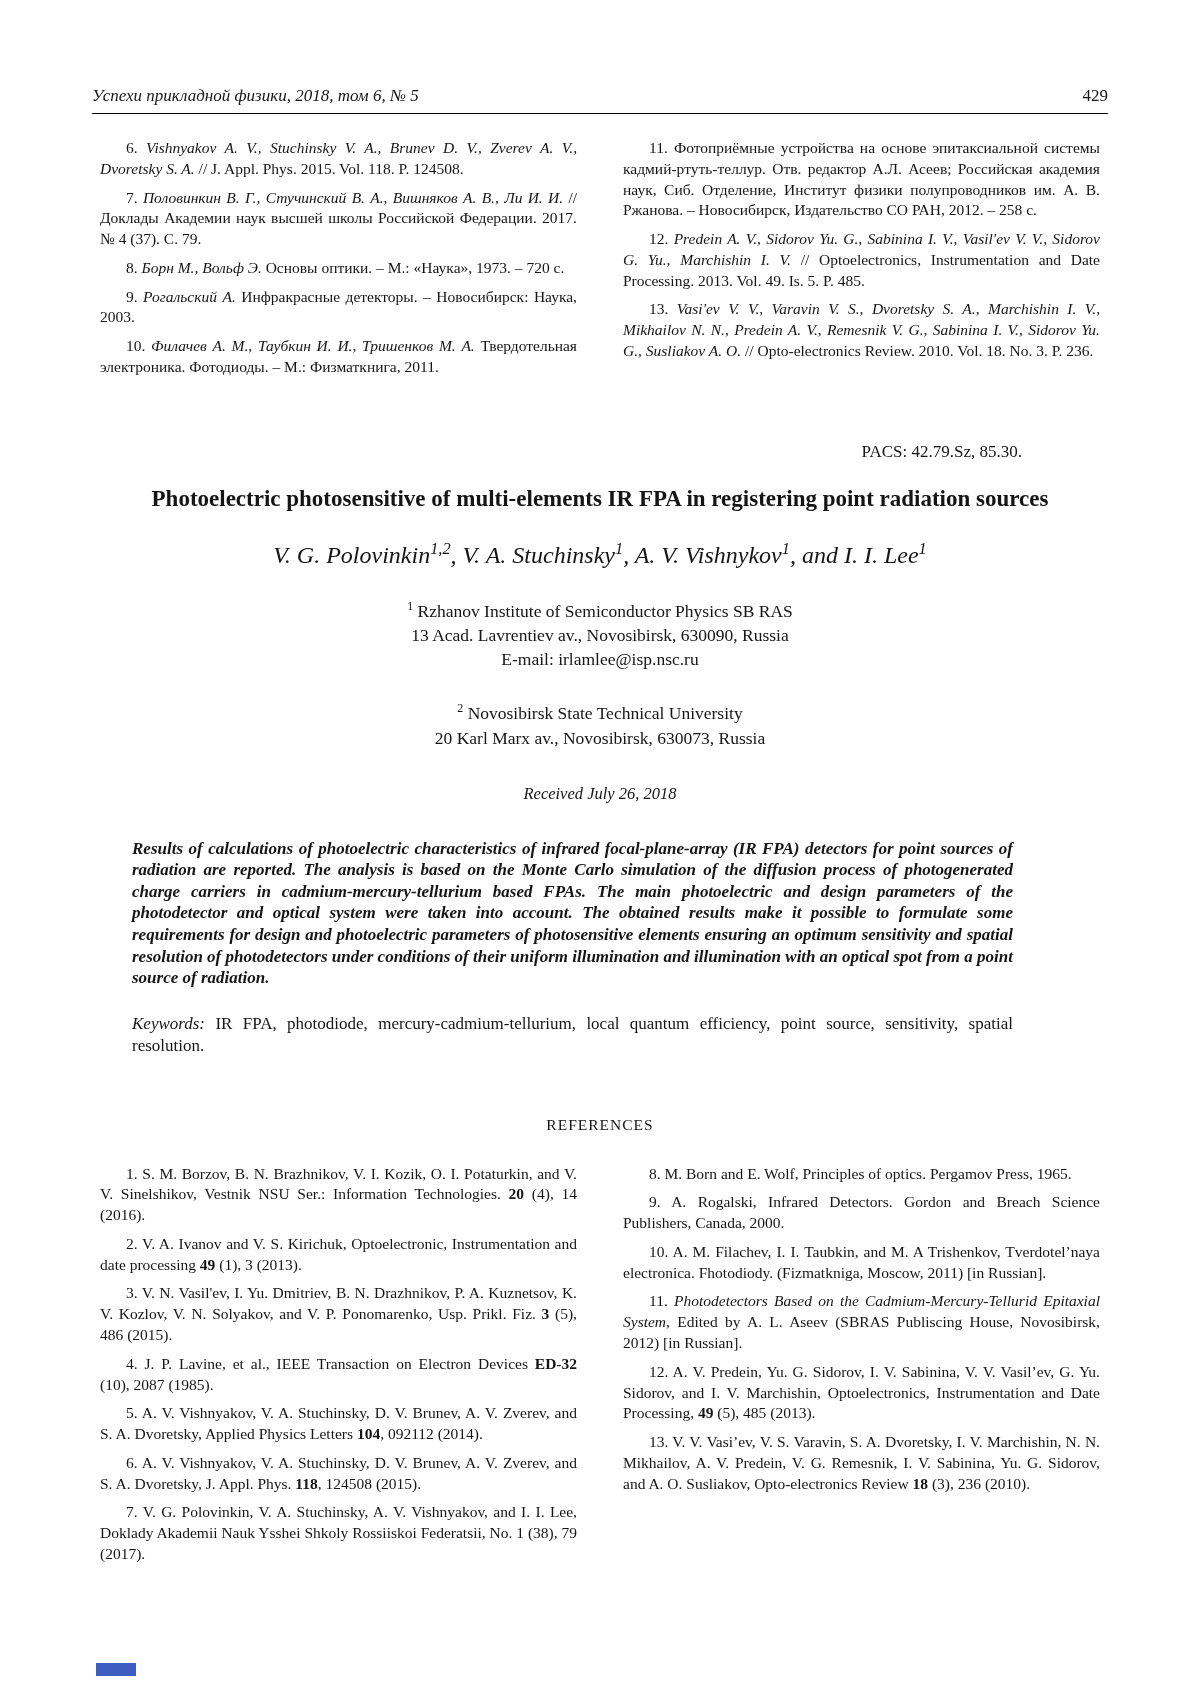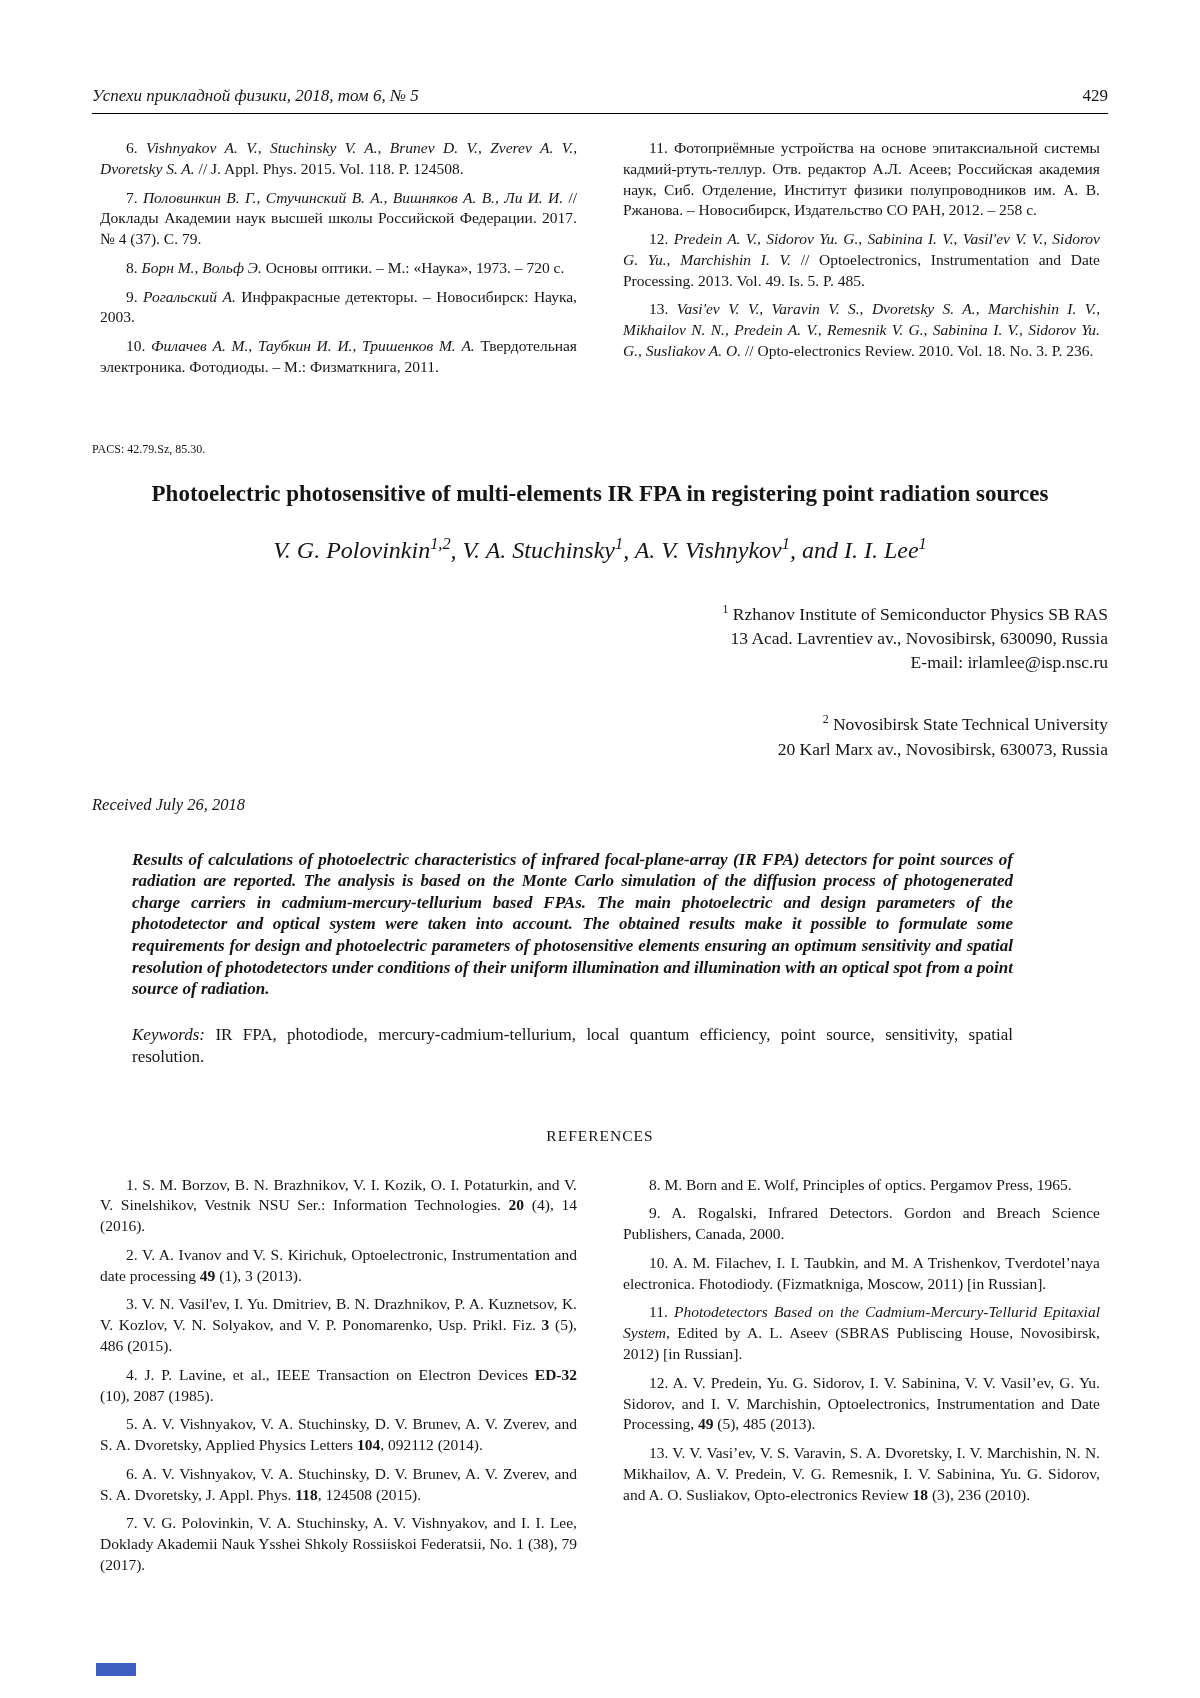--- a/index.html
+++ b/index.html
@@ -13,26 +13,26 @@
     font-family:Liberation Serif, serif;
     overflow:hidden;
   }
   .running-head { display:flex; justify-content:space-between; align-items:baseline; font-size:17px; }
   .journal { font-style:italic; }
   .pageno { font-style:normal; }
   .head-rule { border:none; border-top:1.7px solid #000; margin:7px 0 16px 0; }
   .twocol { display:flex; gap:30px; }
   .col { flex:1 1 0; min-width:0; }
   .ref { font-size:15.5px; line-height:1.34; text-align:justify; text-indent:26px; margin:8px; }
-  .pacs { text-align:left; padding-right:86px; font-size:12px; margin:56px 0 0 0; }
+  .pacs { text-align:right; padding-right:86px; font-size:17px; margin:56px 0 0 0; }
   .title { text-align:center; font-size:23px; font-weight:bold; line-height:1.32; margin:22px auto 0 auto; max-width:900px; }
   .authors { text-align:center; font-style:italic; font-size:24px; margin:28px 0 16px 0; }
-  .affiliation { text-align:right; font-size:17.5px; line-height:1.38; margin-top:38px; }
+  .affiliation { text-align:center; font-size:17.5px; line-height:1.38; margin-top:30px; }
   .affiliation p { margin:0; }
-  .received { font-style:italic; font-size:16.5px; margin:34px 0 0 0; }
+  .received { text-align:center; font-style:italic; font-size:16.5px; margin:34px 0 0 0; }
   .abstract { font-weight:bold; font-style:italic; font-size:17px; line-height:1.27; text-align:justify; margin:34px 95px 0 40px; }
   .keywords { font-size:17px; line-height:1.32; text-align:justify; margin:24px 95px 0 40px; }
   .refs-heading { text-align:center; font-size:15.5px; font-weight:normal; letter-spacing:1px; margin:58px 0 0 0; }
   .refs { margin-top:22px; }
   sup { font-size:68%; line-height:0; }
   .footer-mark { position:absolute; left:96px; bottom:22px; width:40px; height:13px; background:#3d5ec0; }
 </style>
 </head>
 <body>
 

